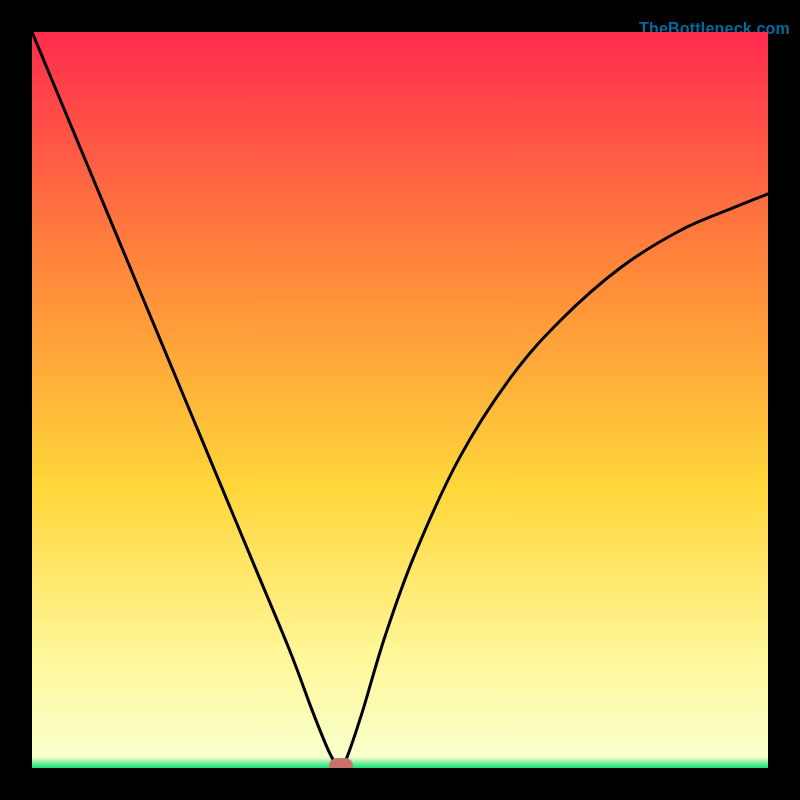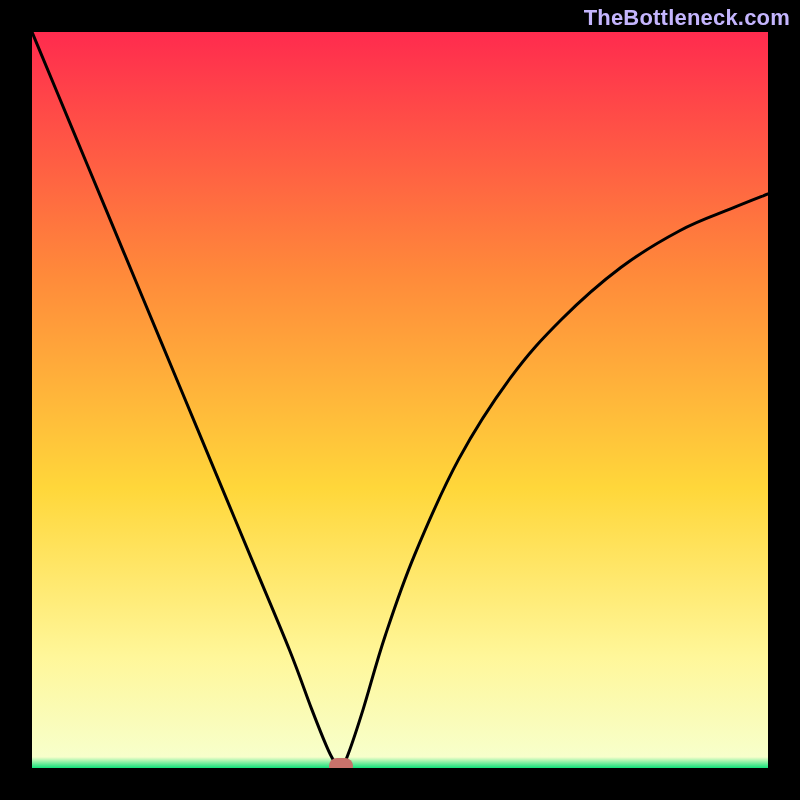--- a/index.html
+++ b/index.html
@@ -11,24 +11,24 @@
     font-family: Arial, Helvetica, sans-serif;
   }
   .frame {
     position: relative;
     width: 800px;
     height: 800px;
     background: #000;
   }
   .attribution {
     position: absolute;
-    top: 5px;
+    top: 20px;
     right: 10px;
-    color: #c4b5fd;
-    font-size: 22px;
+    color: #0369a1;
+    font-size: 16px;
     font-weight: 600;
     letter-spacing: 0.2px;
   }
   .plot {
     position: absolute;
     left: 32px;
     top: 32px;
     width: 736px;
     height: 736px;
     overflow: hidden;

